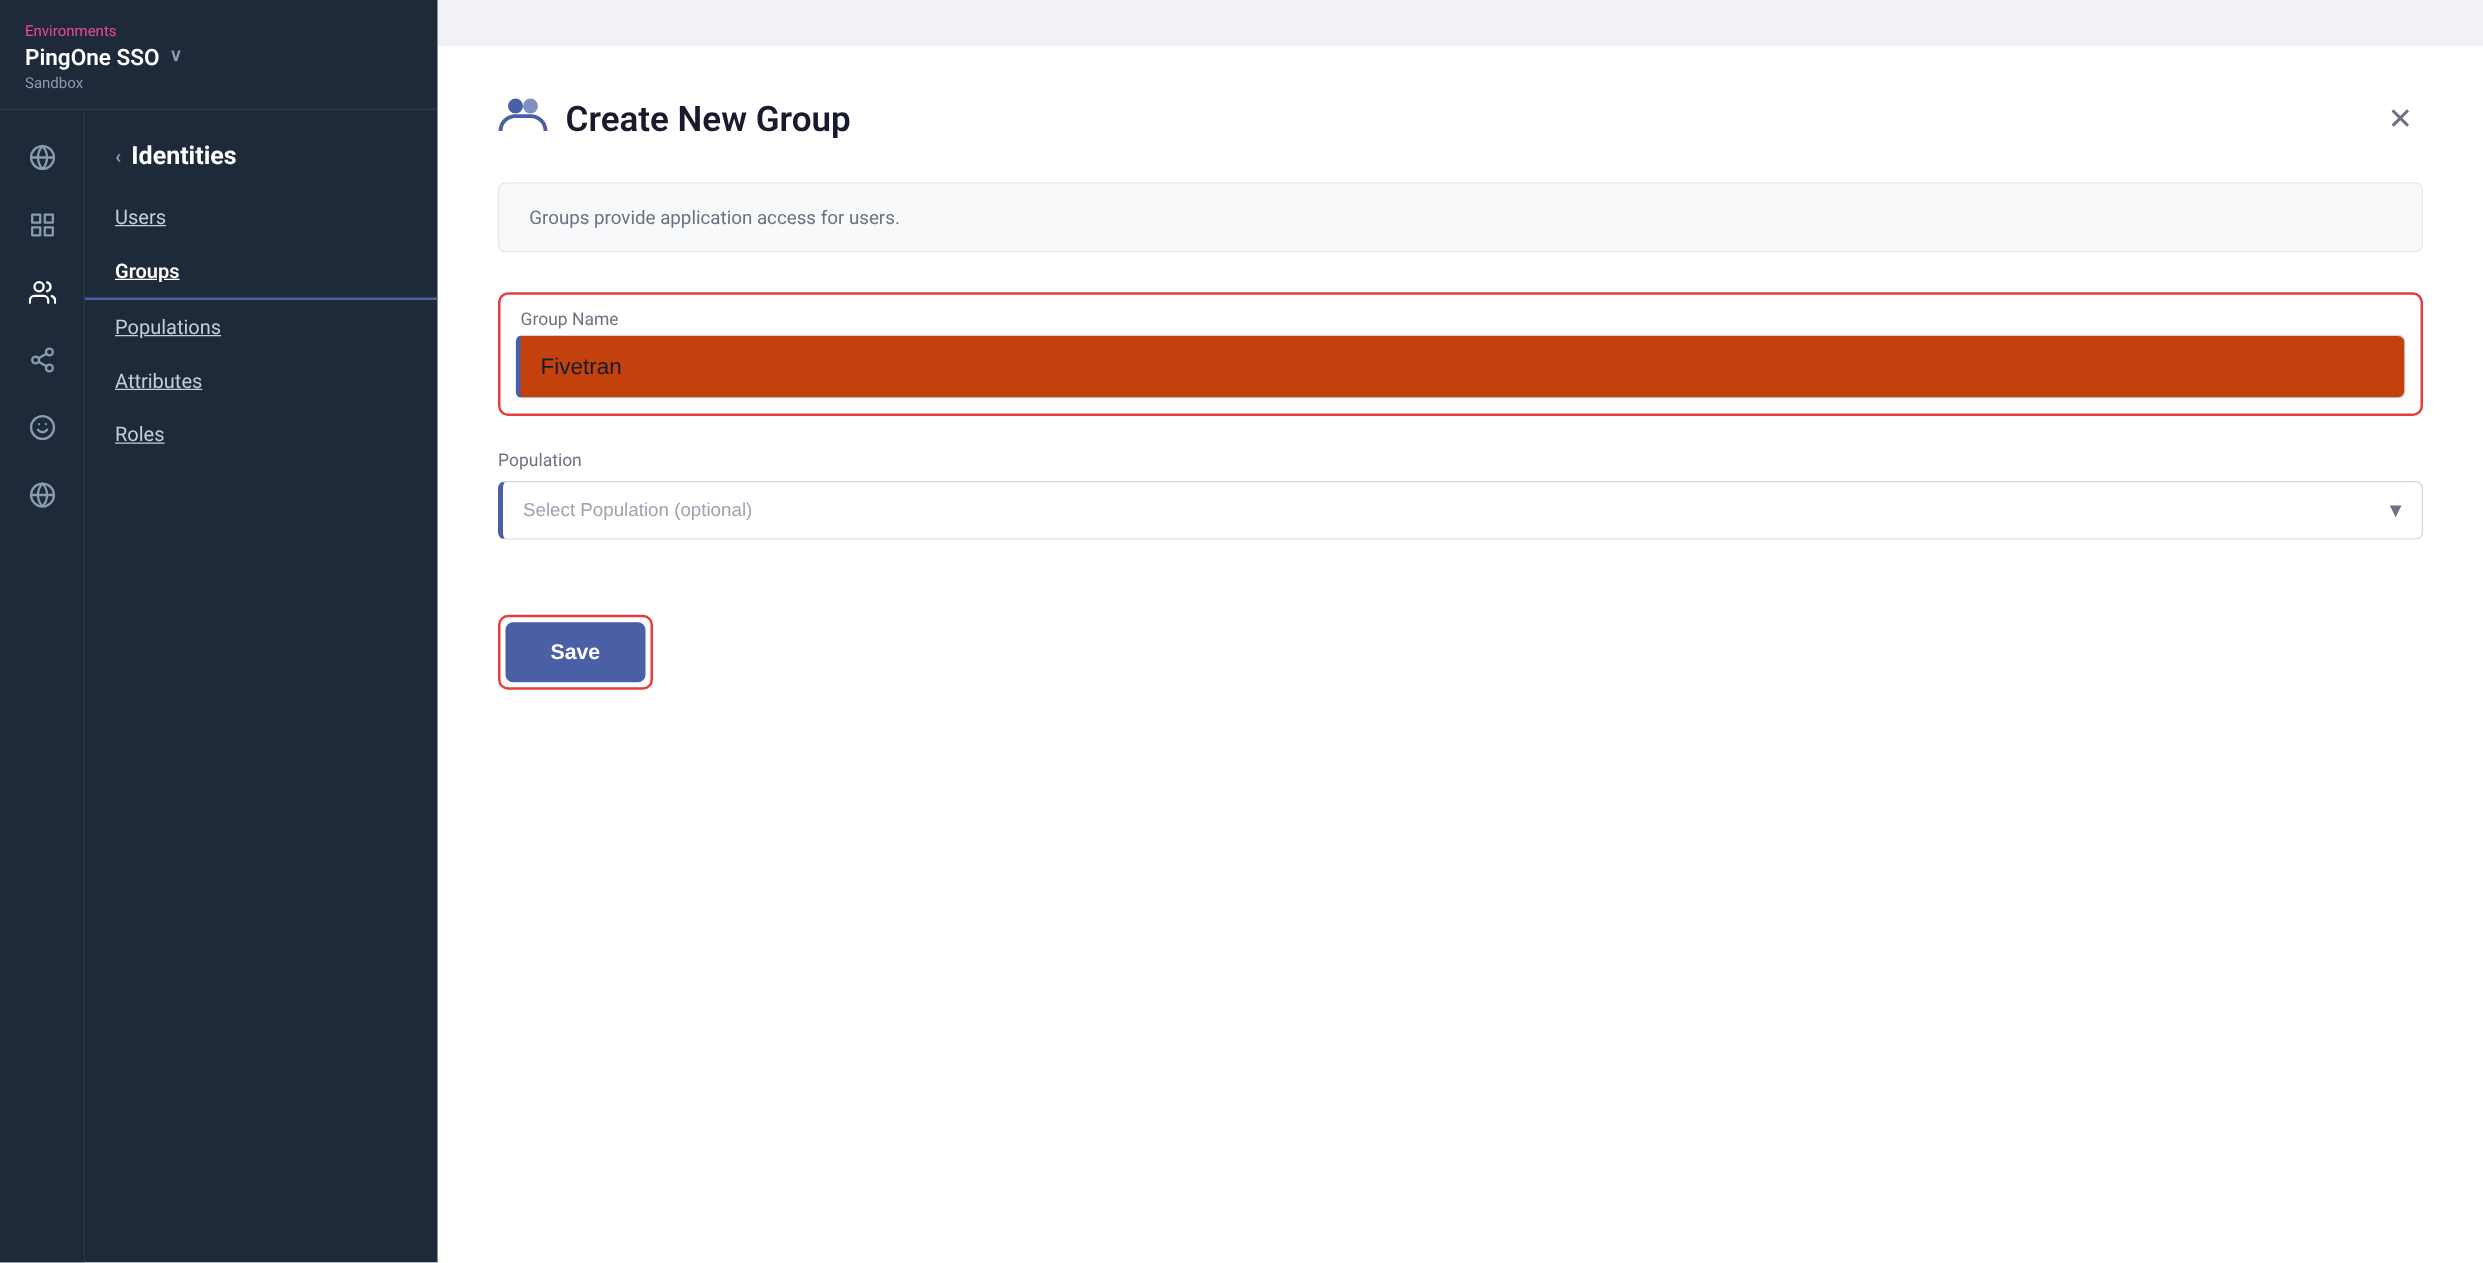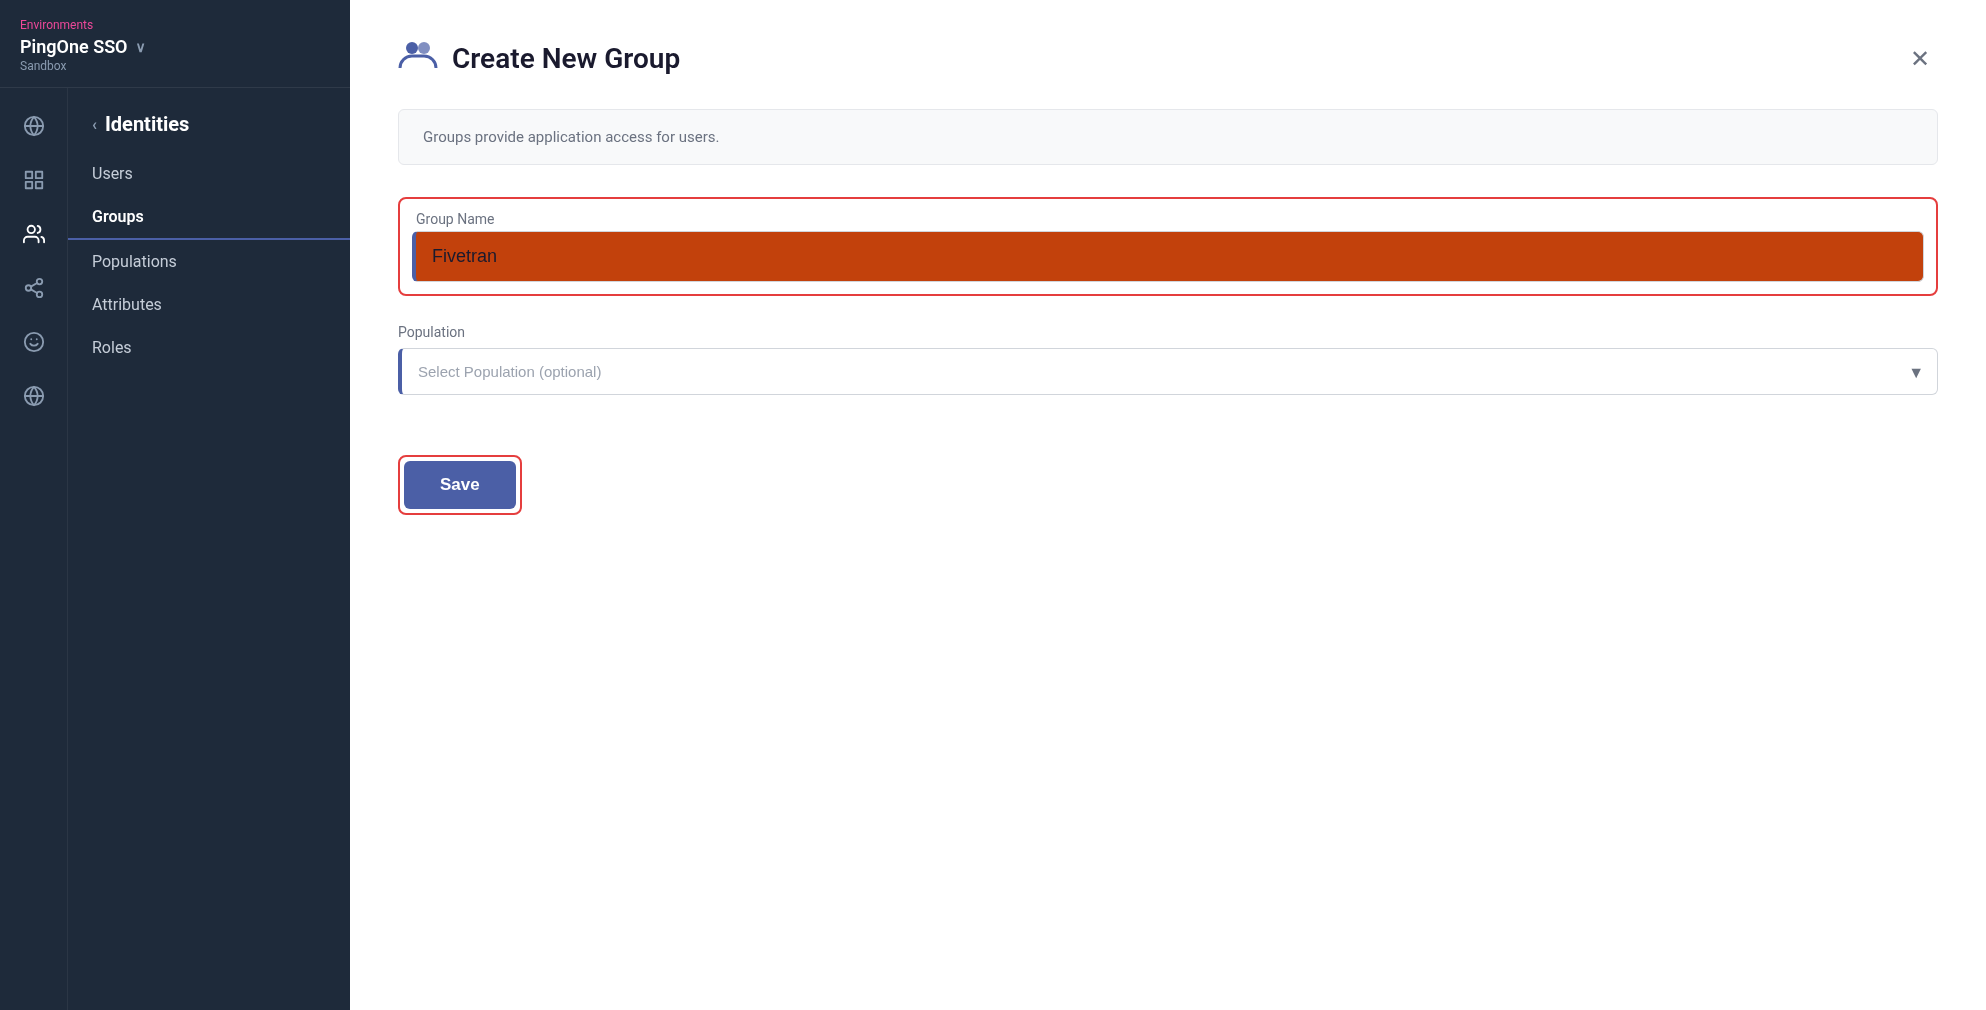--- a/index.html
+++ b/index.html
@@ -30,21 +30,20 @@
       color: #ec4899;
       font-size: 12px;
       margin-bottom: 4px;
     }
 
     .sidebar-env-name {
       color: #ffffff;
       font-size: 18px;
       font-weight: 600;
       display: flex;
-      align-items: center;
       gap: 8px;
       cursor: pointer;
     }
 
     .sidebar-env-name .chevron {
       font-size: 14px;
       color: #8a9bb0;
     }
 
     .sidebar-env-type {
@@ -106,37 +105,39 @@
       color: #8a9bb0;
       cursor: pointer;
     }
 
     .sidebar-menu-item {
       padding: 12px 24px;
       color: #c5cdd8;
       font-size: 16px;
       cursor: pointer;
       border-radius: 0;
+      text-decoration: underline;
     }
 
     .sidebar-menu-item.active {
       color: #ffffff;
       font-weight: 600;
       border-bottom: 2px solid #4b5fa6;
     }
 
     
     .main-content {
       flex: 1;
       background: #f0f2f5;
       display: flex;
       align-items: flex-start;
       justify-content: flex-start;
       padding: 0;
       overflow: auto;
+      margin-top: 37px;
     }
 
     
     .modal-panel {
       background: #ffffff;
       width: 100%;
       min-height: 100vh;
       padding: 36px 48px 48px 48px;
       position: relative;
     }

